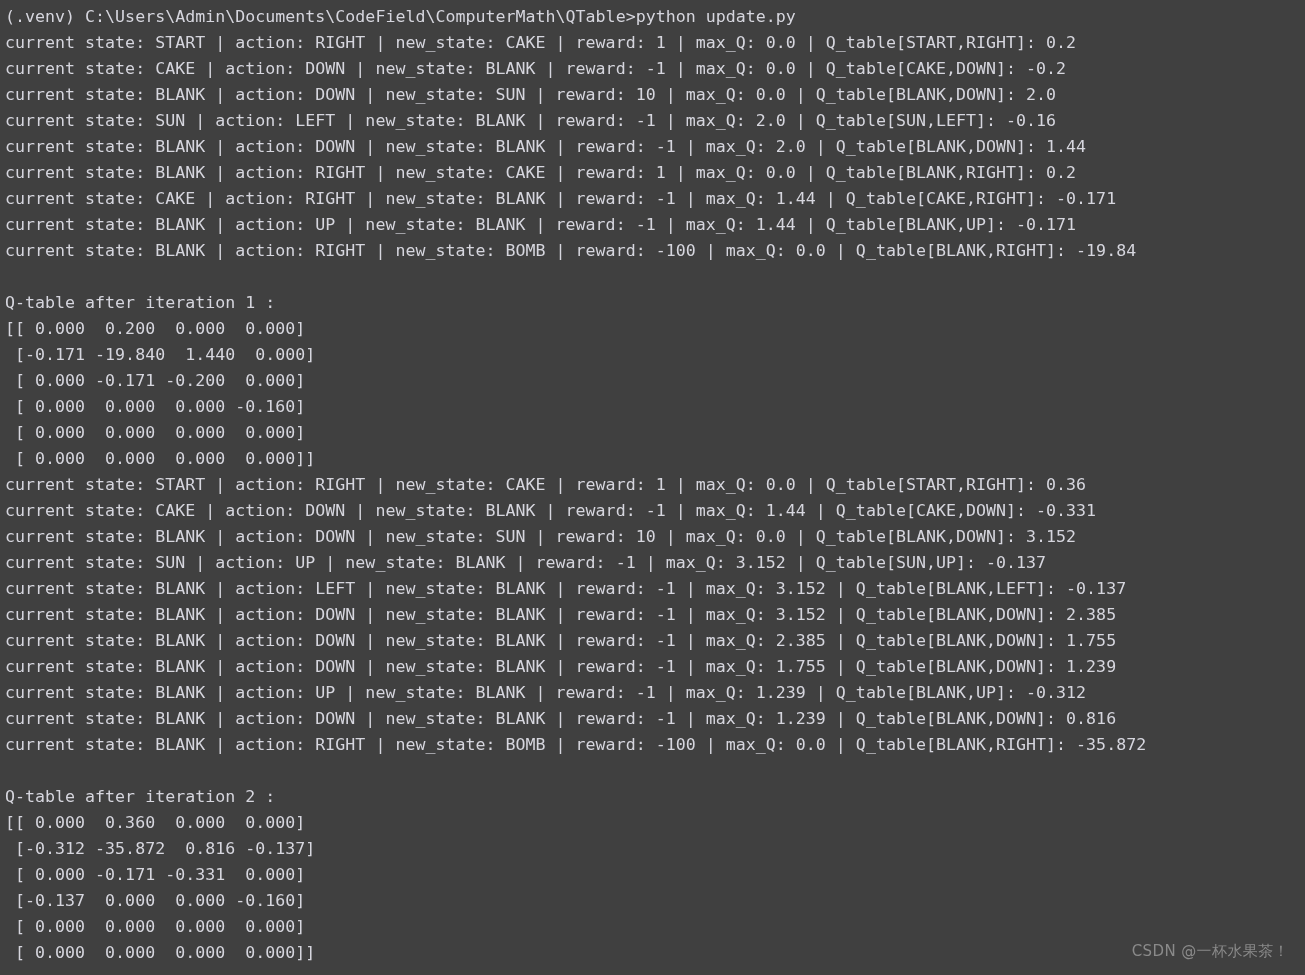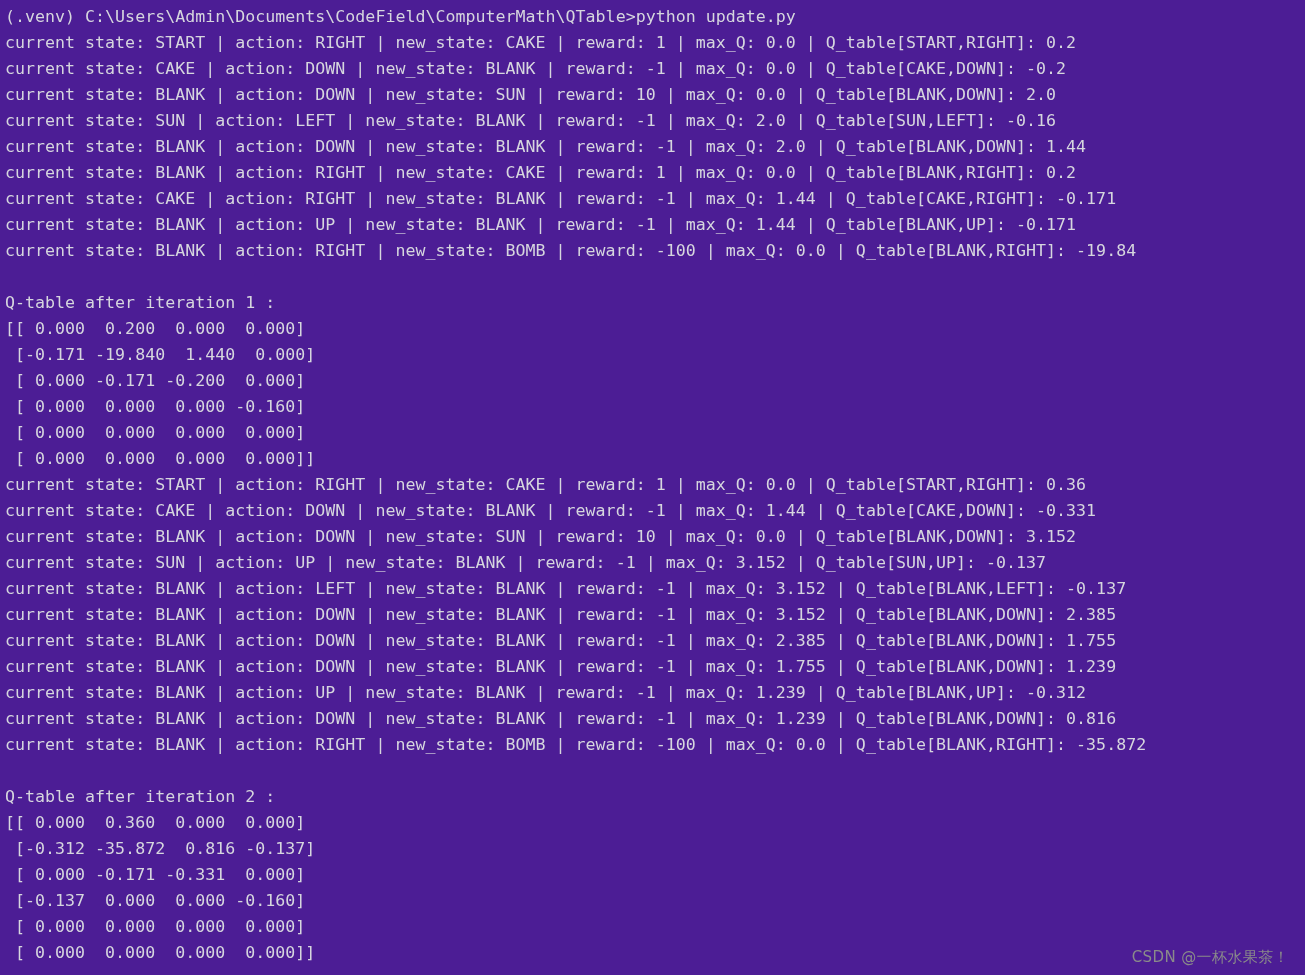--- a/index.html
+++ b/index.html
@@ -11,21 +11,21 @@
   body {
     width: 1305px;
     height: 975px;
     overflow: hidden;
     font-family: "DejaVu Sans Mono", "Liberation Mono", monospace;
   }
   #terminal {
     position: relative;
     width: 1305px;
     height: 975px;
-    background: #4c1d95;
+    background: #404040;
     padding: 0;
     box-sizing: border-box;
   }
   #console-output {
     position: absolute;
     left: 5px;
     top: 4px;
     right: 0;
     font-size: 16.6px;
     line-height: 26px;
@@ -37,21 +37,21 @@
   .line {
     height: 26px;
     white-space: pre;
   }
   .line.blank {
     height: 26px;
   }
   .watermark {
     position: absolute;
     right: 16px;
-    bottom: 8px;
+    bottom: 14px;
     font-family: "DejaVu Sans", "Liberation Sans", sans-serif;
     font-size: 15px;
     color: #8a8a8a;
     letter-spacing: 0.4px;
     white-space: pre;
   }
 </style>
 </head>
 <body>
 

